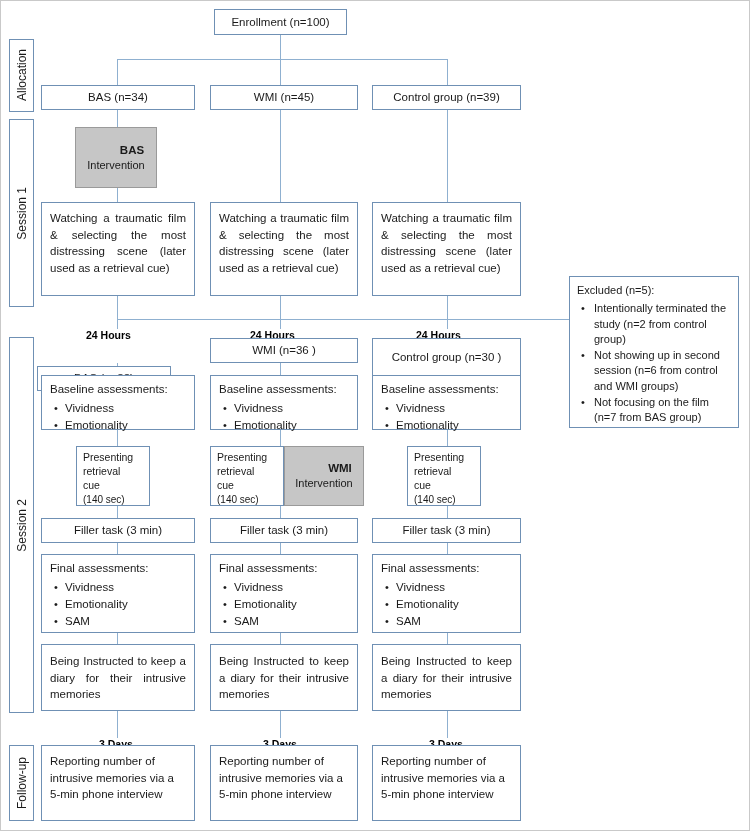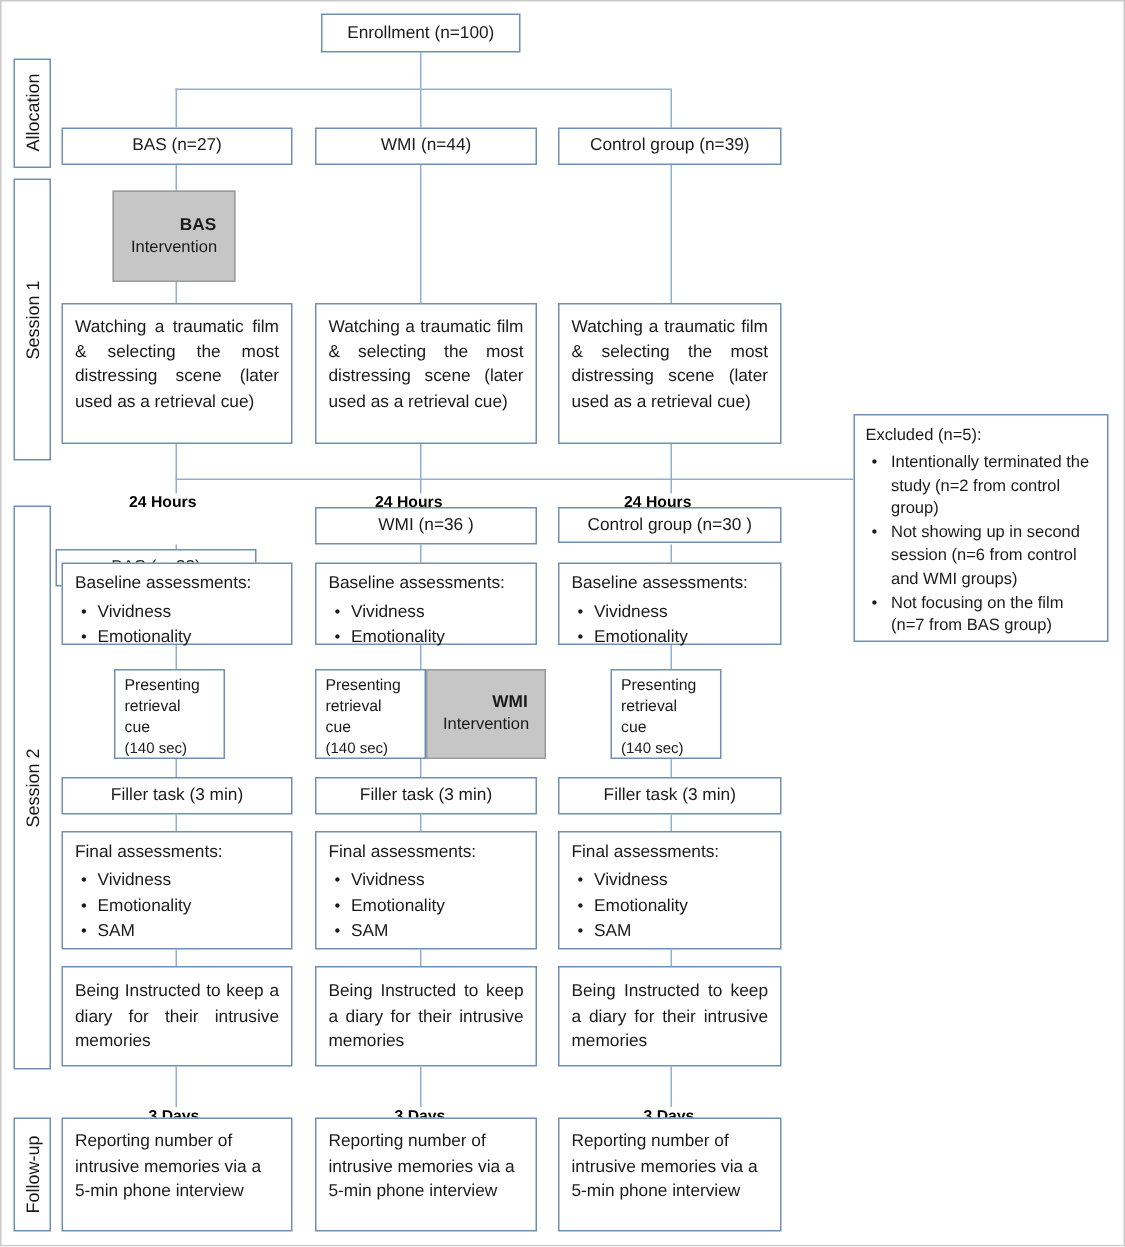--- a/index.html
+++ b/index.html
@@ -138,24 +138,24 @@
   </div>
   <div class="sidelab" style="left:8px;top:744px;width:25px;height:76px;">
     <span>Follow-up</span>
   </div>
 
   <div class="box center" style="left:213px;top:8px;width:133px;height:26px;">
     <span>Enrollment (n=100)</span>
   </div>
 
   <div class="box center" style="left:40px;top:84px;width:154px;height:25px;">
-    <span>BAS (n=27)</span>
+    <span>BAS (n=34)</span>
   </div>
   <div class="box center" style="left:209px;top:84px;width:148px;height:25px;">
-    <span>WMI (n=44)</span>
+    <span>WMI (n=45)</span>
   </div>
   <div class="box center" style="left:371px;top:84px;width:149px;height:25px;">
     <span>Control group (n=39)</span>
   </div>
 
   <div class="box gray" style="left:74px;top:126px;width:82px;height:61px;">
     <span class="g-title">BAS</span>
     <span class="g-sub">Intervention</span>
   </div>
 
@@ -181,21 +181,21 @@
       <li>Not focusing on the film (n=7 from BAS group)</li>
     </ul>
   </div>
 
   <div class="box center" style="left:36px;top:337px;width:134px;height:25px;margin-top:28px;">
     <span>BAS (n=33)</span>
   </div>
   <div class="box center" style="left:209px;top:337px;width:148px;height:25px;">
     <span>WMI (n=36 )</span>
   </div>
-  <div class="box center" style="left:371px;top:337px;width:149px;height:24px;">
+  <div class="box center" style="left:371px;top:337px;width:149px;height:38px;">
     <span>Control group (n=30 )</span>
   </div>
 
   <div class="box" style="left:40px;top:374px;width:154px;height:55px;padding:5px 8px;">
     <span class="hdr">Baseline assessments:</span>
     <ul>
       <li>Vividness</li>
       <li>Emotionality</li>
     </ul>
   </div>

